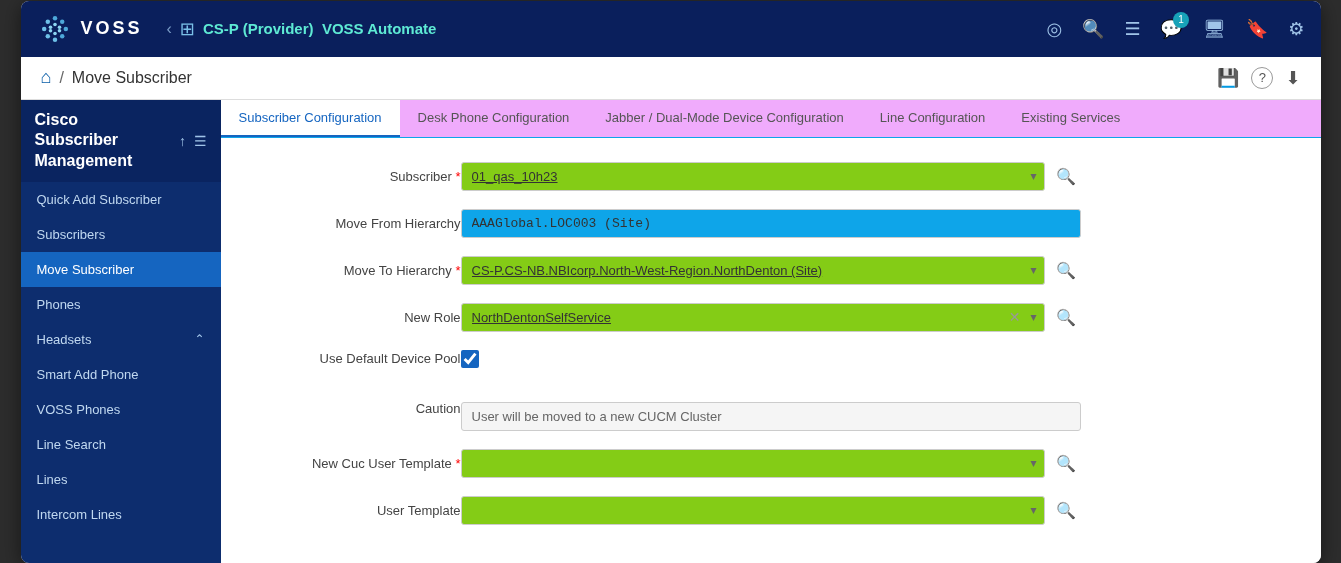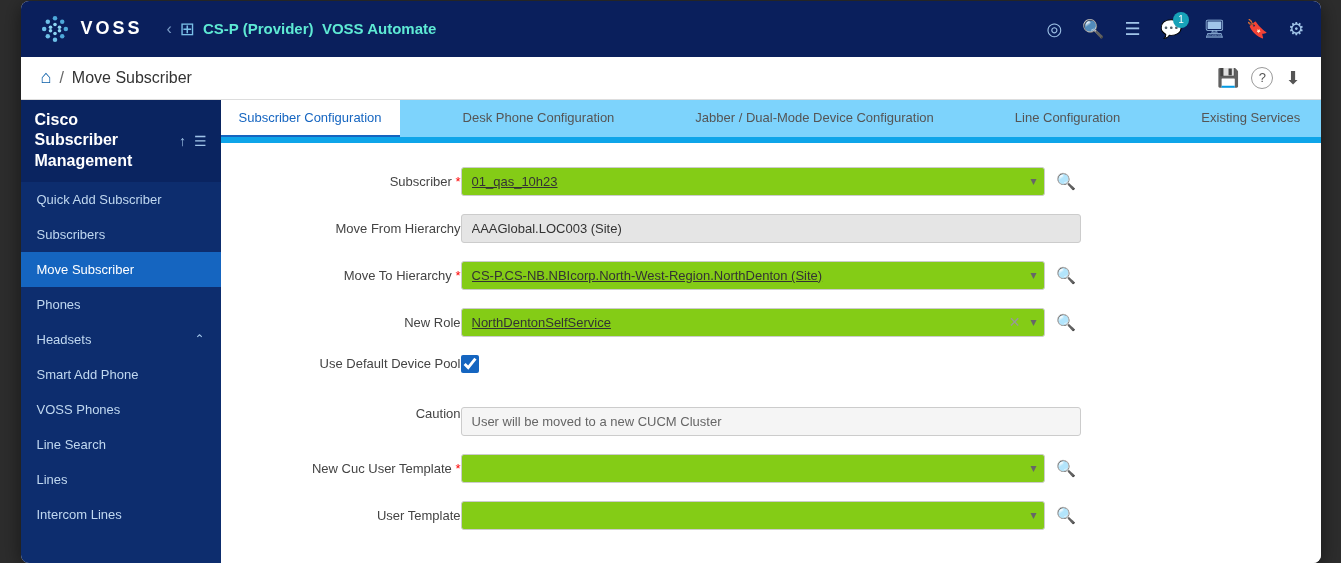--- a/index.html
+++ b/index.html
@@ -40,32 +40,32 @@
     .sidebar-section-icon { color: #a0c4e8; font-size: 14px; cursor: pointer; }
     .sidebar-item { padding: 10px 16px; color: #c0d8f0; font-size: 13px; cursor: pointer; display: flex; align-items: center; justify-content: space-between; }
     .sidebar-item.active { background: #1565c0; color: white; }
     .sidebar-item-label { }
     .sidebar-chevron { color: #a0c4e8; font-size: 12px; }
 
     
     .main-panel { flex: 1; background: white; overflow-y: auto; }
 
     
-    .tabs { display: flex; border-bottom: 6px solid #0ea5e9; background: #7dd3fc; gap: 45px; }
+    .tabs { display: flex; border-bottom: 1px solid #0ea5e9; background: #f0abfc; }
     .tab { padding: 10px 18px; font-size: 13px; color: #555; cursor: pointer; border-bottom: 2px solid transparent; }
     .tab.active { background: white; color: #1565c0; border-bottom: 2px solid #1565c0; font-weight: 500; }
 
     
     .form-area { padding: 24px 40px; }
     .form-row { display: flex; align-items: center; margin-bottom: 18px; }
     .form-label { width: 200px; text-align: right; padding-right: 0; font-size: 13px; color: #444; flex-shrink: 0; }
     .form-label .required { color: red; }
     .form-control-wrapper { flex: 1; display: flex; align-items: center; gap: 8px; max-width: 620px; }
     .form-input { flex: 1; padding: 6px 10px; border: 1px solid #ccc; border-radius: 3px; font-size: 13px; color: #333; background: white; }
-    .form-input:read-only { background: #e5e5e5; }
+    .form-input:read-only { background: #0ea5e9; font-family: Liberation Mono, monospace; }
     .form-select { flex: 1; padding: 6px 10px; border: 1px solid #ccc; border-radius: 3px; font-size: 13px; color: #333; background: #84cc16; appearance: none; cursor: pointer; text-decoration: underline; }
     .select-wrapper { flex: 1; position: relative; display: flex; align-items: center; }
     .select-wrapper .form-select { padding-right: 32px; width: 100%; }
     .select-arrow { position: absolute; right: 8px; color: #666; pointer-events: none; font-size: 12px; }
     .select-clear { position: absolute; right: 24px; color: #999; cursor: pointer; font-size: 14px; }
     .search-btn { color: #666; cursor: pointer; font-size: 16px; width: 28px; text-align: center; }
     .checkbox-input { width: 18px; height: 18px; accent-color: #1565c0; cursor: pointer; }
     .caution-input { flex: 1; padding: 6px 10px; border: 1px solid #ccc; border-radius: 3px; font-size: 13px; color: #666; background: #f5f5f5; margin-top: 16px; }
   </style>
 </head>

